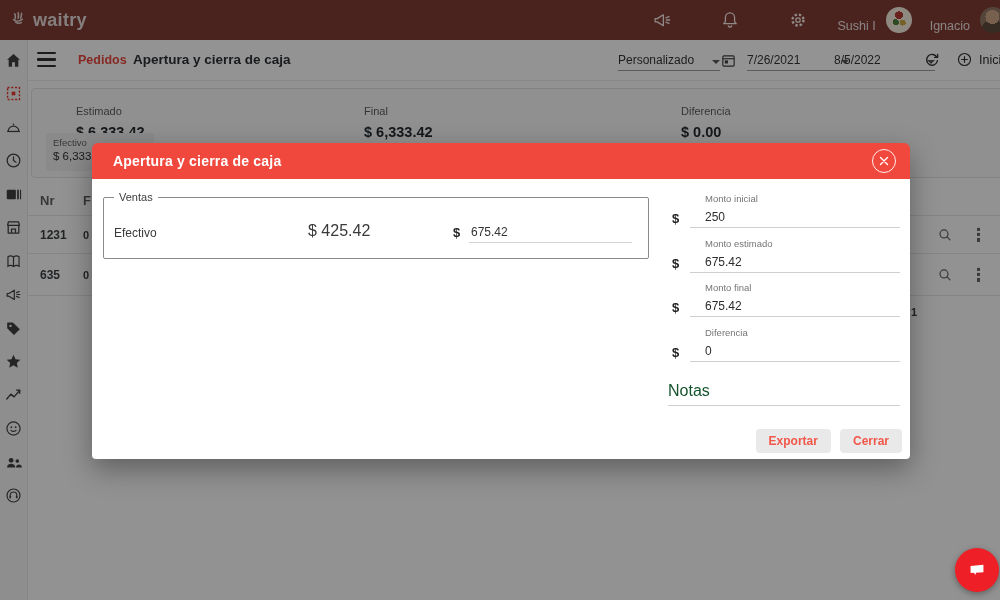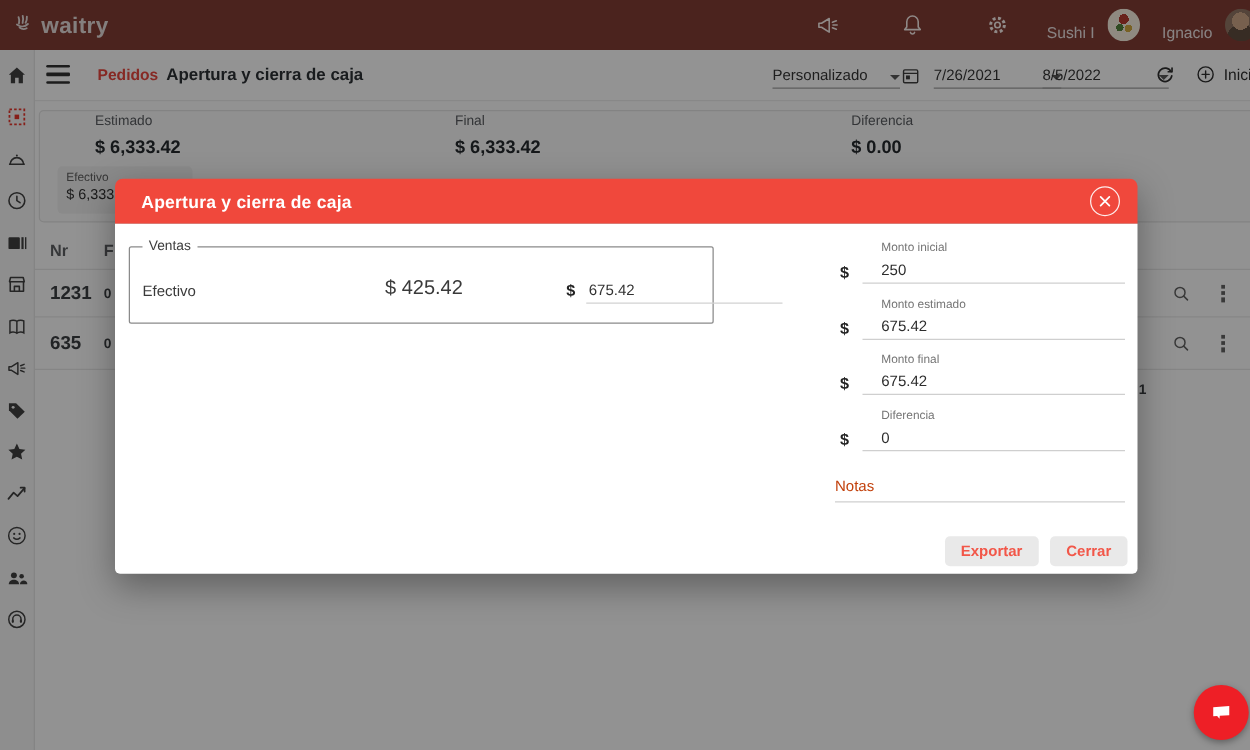--- a/index.html
+++ b/index.html
@@ -45,35 +45,35 @@
        font-size:12px;color:#333;padding-bottom:3px;cursor:pointer;}
   .caret{width:0;height:0;border-left:4px solid transparent;border-right:4px solid transparent;
          border-top:4.5px solid #555;margin-left:auto;margin-bottom:3px;}
   .ico-btn{position:absolute;cursor:pointer;}
   .start-btn{position:absolute;left:928px;top:11px;display:flex;align-items:center;gap:6px;
              font-size:12.5px;color:#2d2d2d;cursor:pointer;white-space:nowrap;}
 
   
   .stats-card{position:absolute;left:31px;top:88px;width:975px;height:90px;background:#f1f1f1;
               border:1px solid #dadada;border-radius:4px;box-sizing:border-box;}
-  .stat{position:absolute;top:2px;}
+  .stat{position:absolute;top:16px;}
   .stat .s-label{font-size:11px;color:#55585c;margin-bottom:7px;}
   .stat .s-value{font-size:14.5px;font-weight:bold;color:#24282c;}
   .chip{position:absolute;left:14px;top:44px;width:108px;height:38px;background:#e6e6e6;
         border-radius:4px;padding:4px 7px;box-sizing:border-box;}
   .chip .c-label{font-size:9.5px;color:#5c5c5c;margin-bottom:2px;}
   .chip .c-value{font-size:11.5px;color:#2e2e2e;}
 
   
   .tbl-row{position:absolute;left:28px;width:972px;border-bottom:1px solid #dedede;}
   .tbl-head{top:185px;height:30px;}
   .tbl-r1{top:216px;height:37px;}
   .tbl-r2{top:254px;height:41px;}
   .cell-nr{position:absolute;left:12px;top:50%;transform:translateY(-50%);
-           font-size:15px;font-weight:bold;color:#3a3d40;}
+           font-size:12px;font-weight:bold;color:#3a3d40;}
   .cell-2{position:absolute;left:55px;top:50%;transform:translateY(-50%);
           font-size:11px;font-weight:bold;color:#3a3d40;}
   .tbl-head .cell-nr,.tbl-head .cell-2{font-size:13px;color:#5a5d60;}
   .row-icons{position:absolute;right:18px;top:50%;transform:translateY(-50%);
              display:flex;gap:22px;align-items:center;}
   .kebab{display:flex;flex-direction:column;gap:2px;cursor:pointer;padding:2px;}
   .kebab i{width:3.4px;height:3.4px;background:#5f5f5f;}
   .search-ic{cursor:pointer;display:flex;}
   .foot-frag{position:absolute;left:911px;top:306px;font-size:11px;font-weight:bold;color:#3a3d40;}
 
@@ -84,21 +84,21 @@
   .modal{position:absolute;left:92px;top:143px;width:818px;z-index:60;
          filter:drop-shadow(0 10px 14px rgba(0,0,0,.35));}
   .modal-header{height:36px;background:#f0483c;border-radius:6px 6px 0 0;display:flex;
                 align-items:center;padding:0 14px 0 21px;}
   .modal-title{color:#fff;font-size:14px;font-weight:bold;letter-spacing:.2px;}
   .modal-close{margin-left:auto;width:24px;height:24px;border-radius:50%;
                border:1.4px solid rgba(255,255,255,.9);display:flex;align-items:center;
                justify-content:center;cursor:pointer;box-sizing:border-box;}
   .modal-body{position:relative;height:280px;background:#fff;border-radius:0 0 4px 4px;}
 
-  .fieldset{position:absolute;left:11px;top:18px;width:468px;height:62px;
+  .fieldset{position:absolute;left:11px;top:18px;width:546px;height:62px;
             border:1px solid #8a8a8a;border-radius:2px;box-sizing:border-box;}
   .legend{position:absolute;left:10px;top:-7px;background:#fff;padding:0 5px;
           font-size:11px;color:#3c3c3c;}
   .fs-row{position:absolute;left:10px;right:16px;top:24px;display:flex;align-items:flex-end;}
   .fs-label{flex:0 0 194px;font-size:12px;color:#3a3a3a;padding-bottom:3px;}
   .fs-amount{flex:0 0 145px;font-size:16px;color:#3a3a3a;padding-bottom:3px;}
   .fs-input-group{display:flex;align-items:flex-end;flex:1;}
   .fs-dollar{font-size:13px;font-weight:bold;color:#222;width:16px;padding-bottom:3px;}
   .fs-input{flex:1;border:none;outline:none;border-bottom:1px solid #d2d2d2;
             font-size:12px;color:#333;padding:0 0 3px 2px;background:transparent;
@@ -107,21 +107,21 @@
   .field{position:absolute;left:580px;width:228px;}
   .f-label{margin-left:33px;font-size:9.5px;color:#757575;margin-bottom:3px;}
   .f-row{display:flex;align-items:flex-end;}
   .f-prefix{width:18px;font-size:13px;font-weight:bold;color:#222;padding-bottom:2px;}
   .f-valwrap{flex:1;border-bottom:1px solid #cfcfcf;}
   .f-input{width:100%;border:none;outline:none;background:transparent;font-size:12px;
            color:#2d2d2d;padding:0 0 3px 15px;box-sizing:border-box;
            font-family:"Liberation Sans",sans-serif;}
   .f0{top:14px}.f1{top:59px}.f2{top:103px}.f3{top:148px}
   .notes{position:absolute;left:576px;top:203px;width:232px;border-bottom:1px solid #cfcfcf;}
-  .notes-label{font-size:12px;color:#c2410c;padding-bottom:5px;}
+  .notes-label{font-size:16px;color:#14532d;padding-bottom:5px;}
   .modal-actions{position:absolute;right:8px;top:250px;display:flex;gap:9px;}
   .m-btn{background:#e9e9e9;border:none;border-radius:4px;height:24px;padding:0 13px;
          font-size:12px;font-weight:bold;color:#f25749;cursor:pointer;
          font-family:"Liberation Sans",sans-serif;}
 
   
   .chat-fab{position:absolute;left:955px;top:548px;width:44px;height:44px;border-radius:50%;
             background:#ee1f26;border:none;z-index:70;cursor:pointer;display:flex;
             align-items:center;justify-content:center;box-shadow:0 2px 6px rgba(0,0,0,.35);}
 </style>

